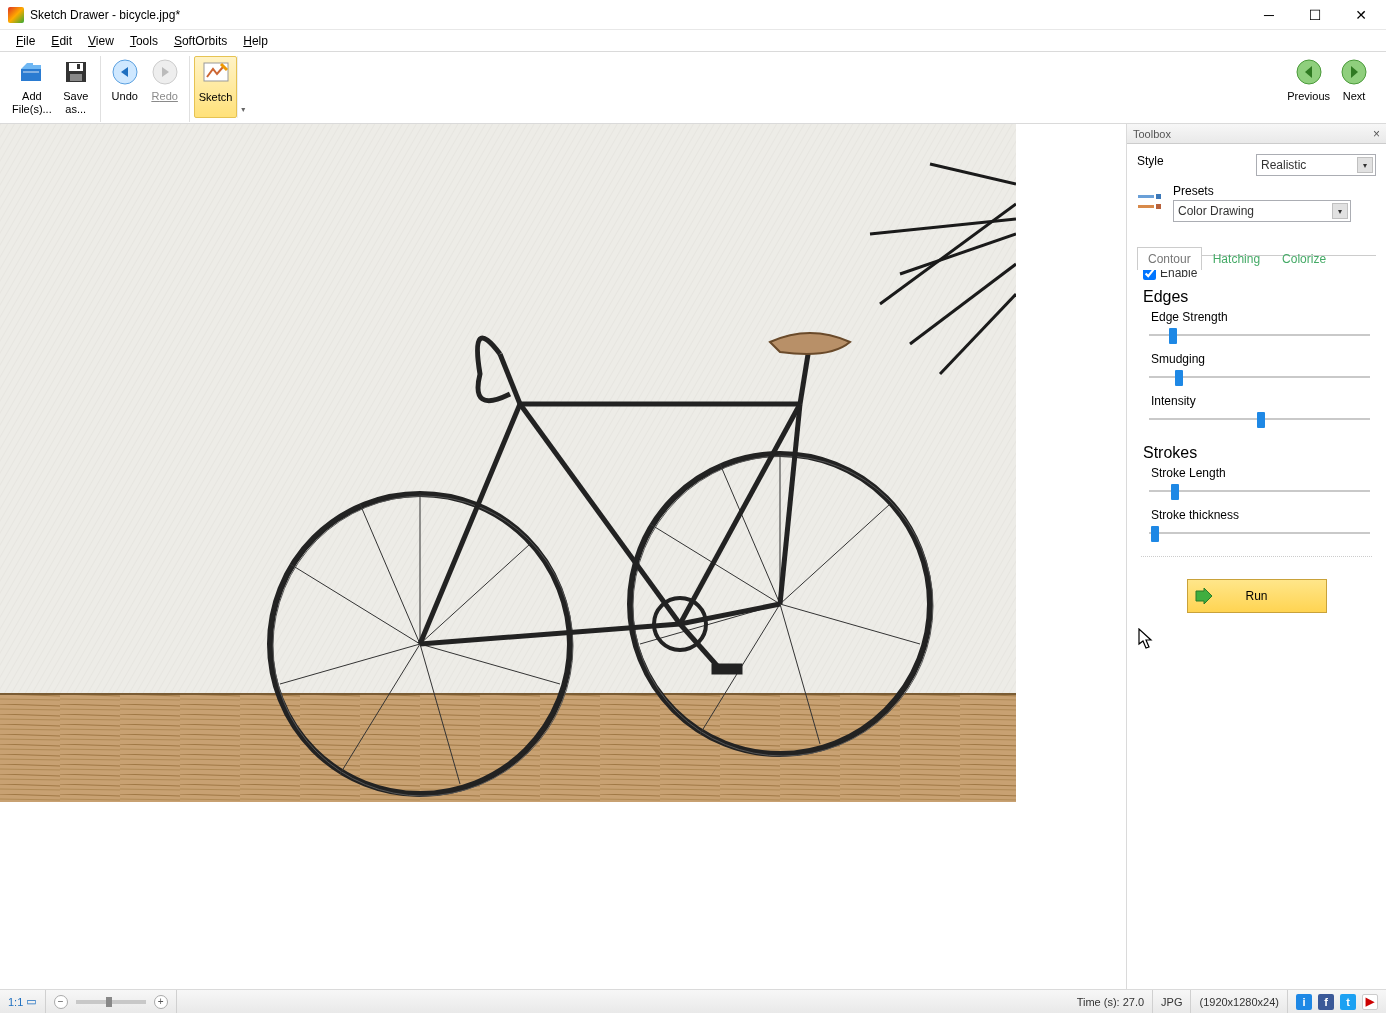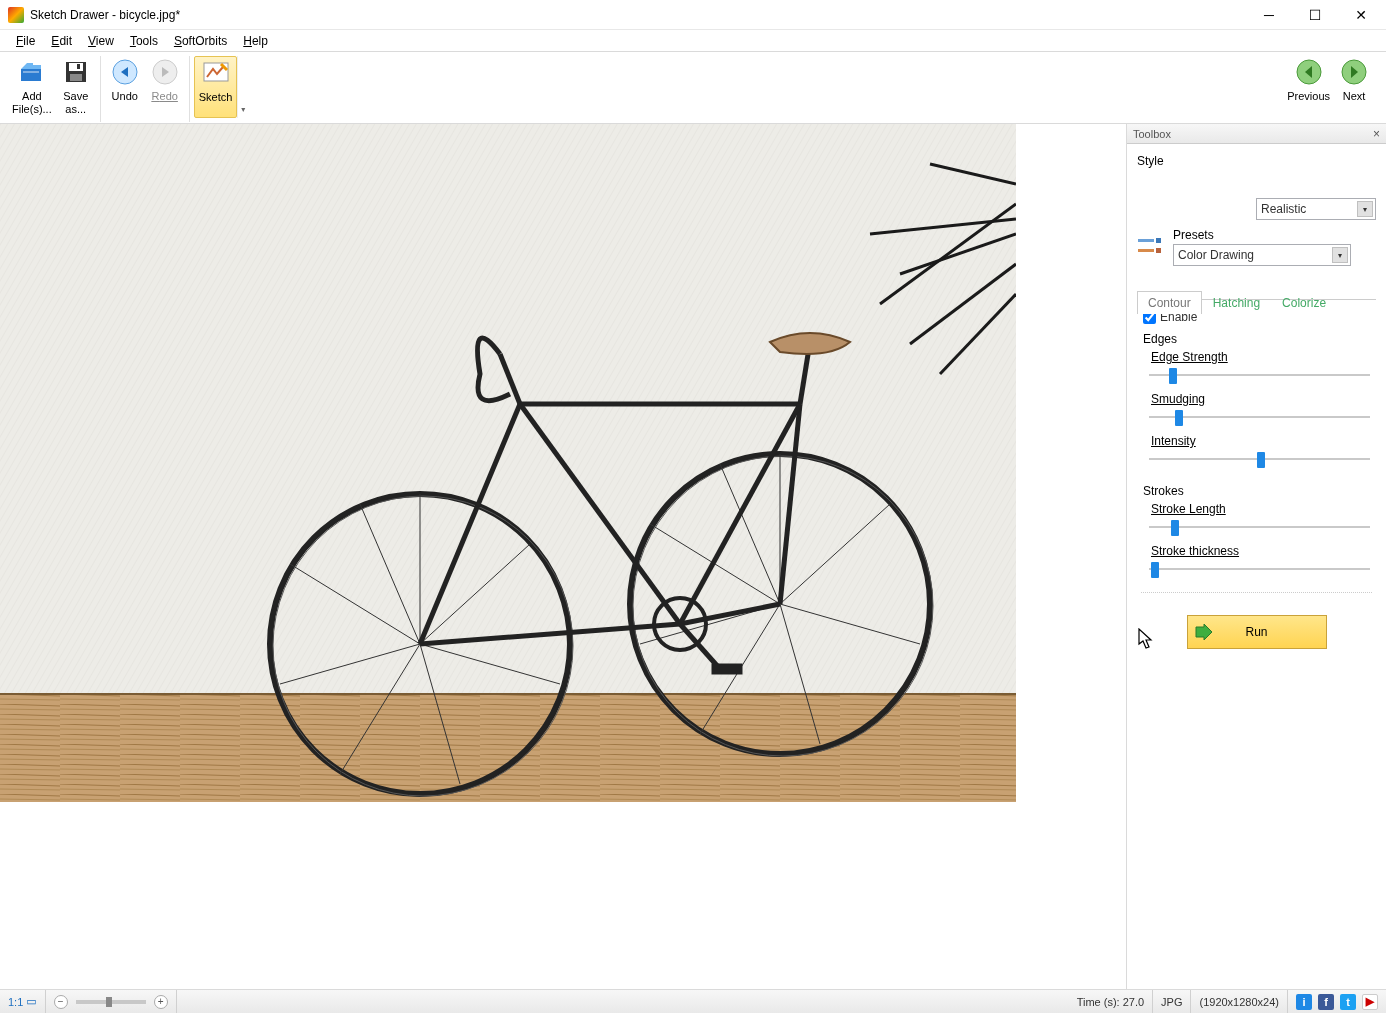--- a/index.html
+++ b/index.html
@@ -33,35 +33,35 @@
 .canvas-wrap { flex: 1; background: #fff; display: flex; align-items: flex-start; justify-content: flex-start; overflow: hidden; }
 .canvas { width: 1016px; height: 678px; background: #eceae5; position: relative; }
 
 
 .sidebar { width: 260px; background: #fff; border-left: 1px solid #dadada; display: flex; flex-direction: column; }
 .side-header { height: 20px; background: linear-gradient(#f7f7f7,#e9e9e9); border-bottom: 1px solid #ccc; display: flex; align-items: center; padding: 0 6px; font-size: 11px; color: #555; }
 .side-header .x { margin-left: auto; color: #555; font-size: 12px; }
 .side-body { padding: 10px 10px 0; }
 .row { display: flex; align-items: flex-start; margin-bottom: 8px; }
 .row .lbl { font-size: 12px; color: #000; }
-.select { margin-left: auto; height: 22px; min-width: 120px; border: 1px solid #abadb3; background: #fff; font-size: 12px; padding: 0 4px; display: flex; align-items: center; position: relative; margin-top: 44px; }
+.select { margin-left: auto; height: 22px; min-width: 120px; border: 1px solid #abadb3; background: #fff; font-size: 12px; padding: 0 4px; display: flex; align-items: center; position: relative; }
 .select .arrow { position: absolute; right: 2px; top: 2px; width: 16px; height: 16px; background: #e1e1e1; border: 1px solid #c0c0c0; display: flex; align-items: center; justify-content: center; font-size: 8px; color: #333; }
 .select.full { width: 178px; }
 .presets-row { display: flex; align-items: center; margin-bottom: 6px; }
 .presets-row .preset-ico { width: 28px; height: 28px; margin-right: 8px; display:flex;align-items:center;justify-content:center; }
 .presets-title { font-weight: normal; font-size: 12px; color: #000; }
 
 .tabs { display: flex; border-bottom: 1px solid #ccc; margin-top: 10px; }
 .tab { padding: 4px 10px; font-size: 12px; color: #4a6; border: 1px solid transparent; border-bottom: none; position: relative; top: 15px; }
 .tab.active { color: #777; border-color: #ccc; background: #fff; }
 .panel { padding: 10px 6px 0; }
 .chk { display: flex; align-items: center; font-size: 12px; margin-bottom: 8px; }
 .chk input { margin-right: 4px; }
-.group-title { font-size: 12px; color: #000; margin: 2px 0 4px; }
-.slider-lbl { font-size: 12px; color: #000; margin: 2px 0 0 8px; text-decoration: underline; }
+.group-title { font-size: 16px; color: #000; margin: 2px 0 4px; }
+.slider-lbl { font-size: 12px; color: #000; margin: 2px 0 0 8px; }
 .slider { height: 22px; position: relative; margin: 0 0 6px 6px; }
 .slider-track { position: absolute; left: 0; right: 0; top: 10px; height: 2px; background: #c9c9c9; }
 .slider-thumb { position: absolute; top: 4px; width: 8px; height: 16px; background: #1e88e5; border-radius: 1px; }
 
 .divider { height: 1px; border-top: 1px dotted #ccc; margin: 12px 4px; }
 
 .run-wrap { display: flex; justify-content: center; margin-top: 22px; }
 .run-btn { width: 140px; height: 34px; background: linear-gradient(#ffe68a,#ffd452); border: 1px solid #c9a23a; display: flex; align-items: center; justify-content: center; font-weight: normal; font-size: 12px; color: #000; position: relative; }
 .run-btn .arw { position: absolute; left: 6px; width: 20px; height: 20px; display:flex;align-items:center;justify-content:center; }
 .cursor { position: absolute; left: 1138px; top: 628px; font-size: 18px; pointer-events:none; }

